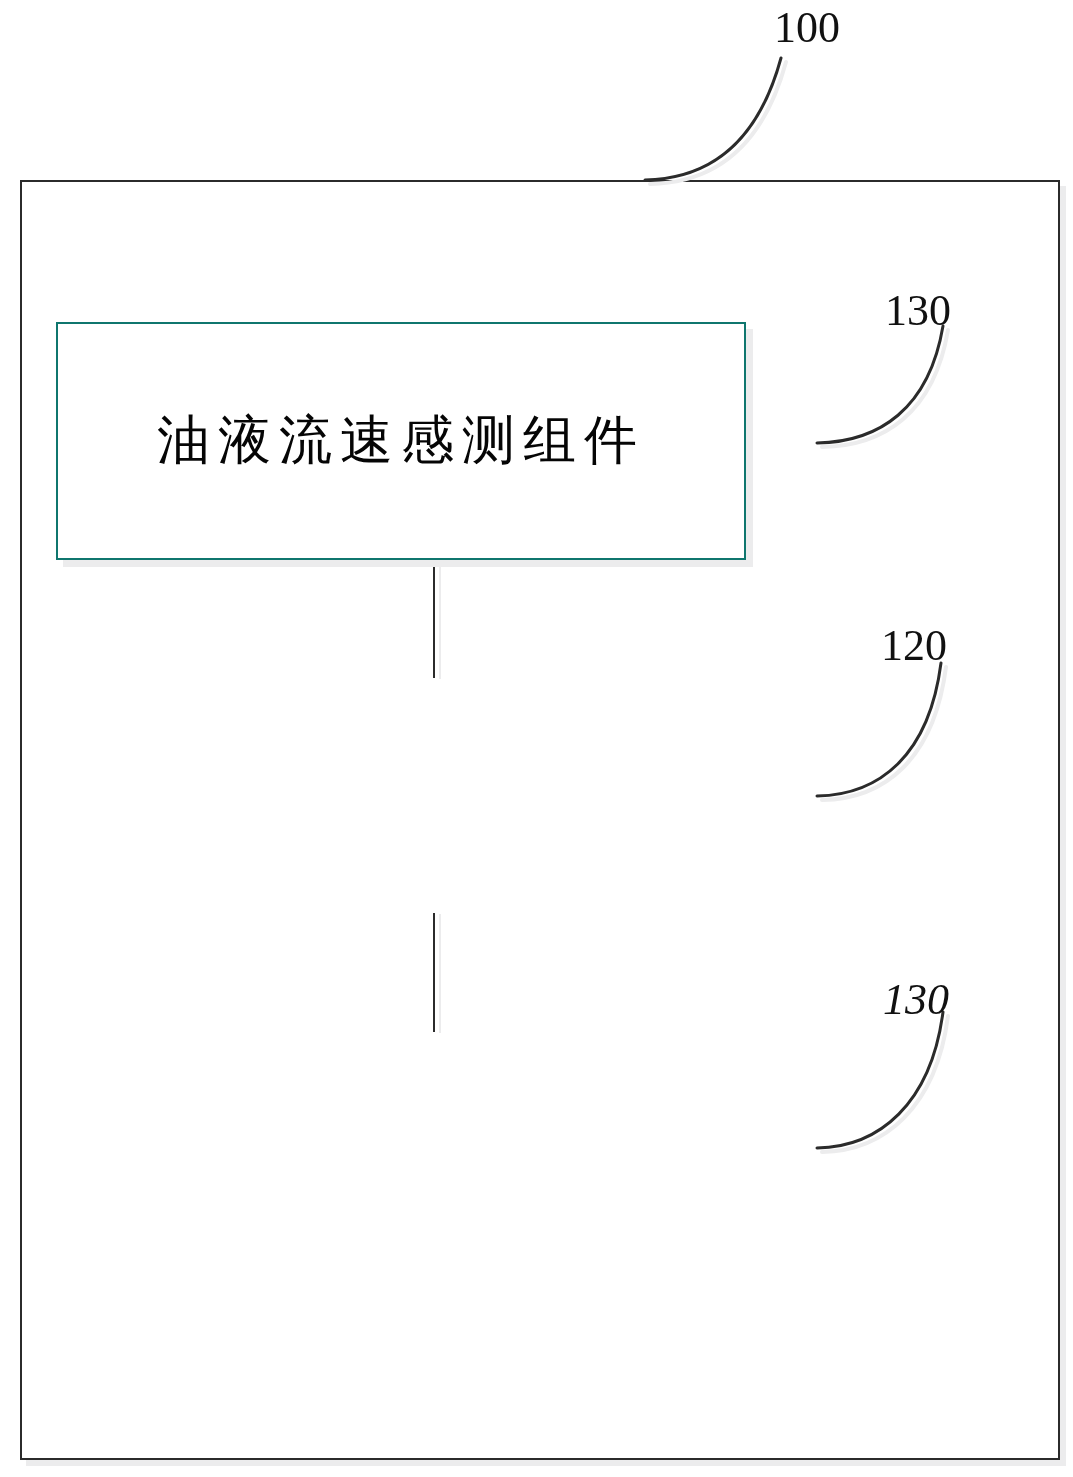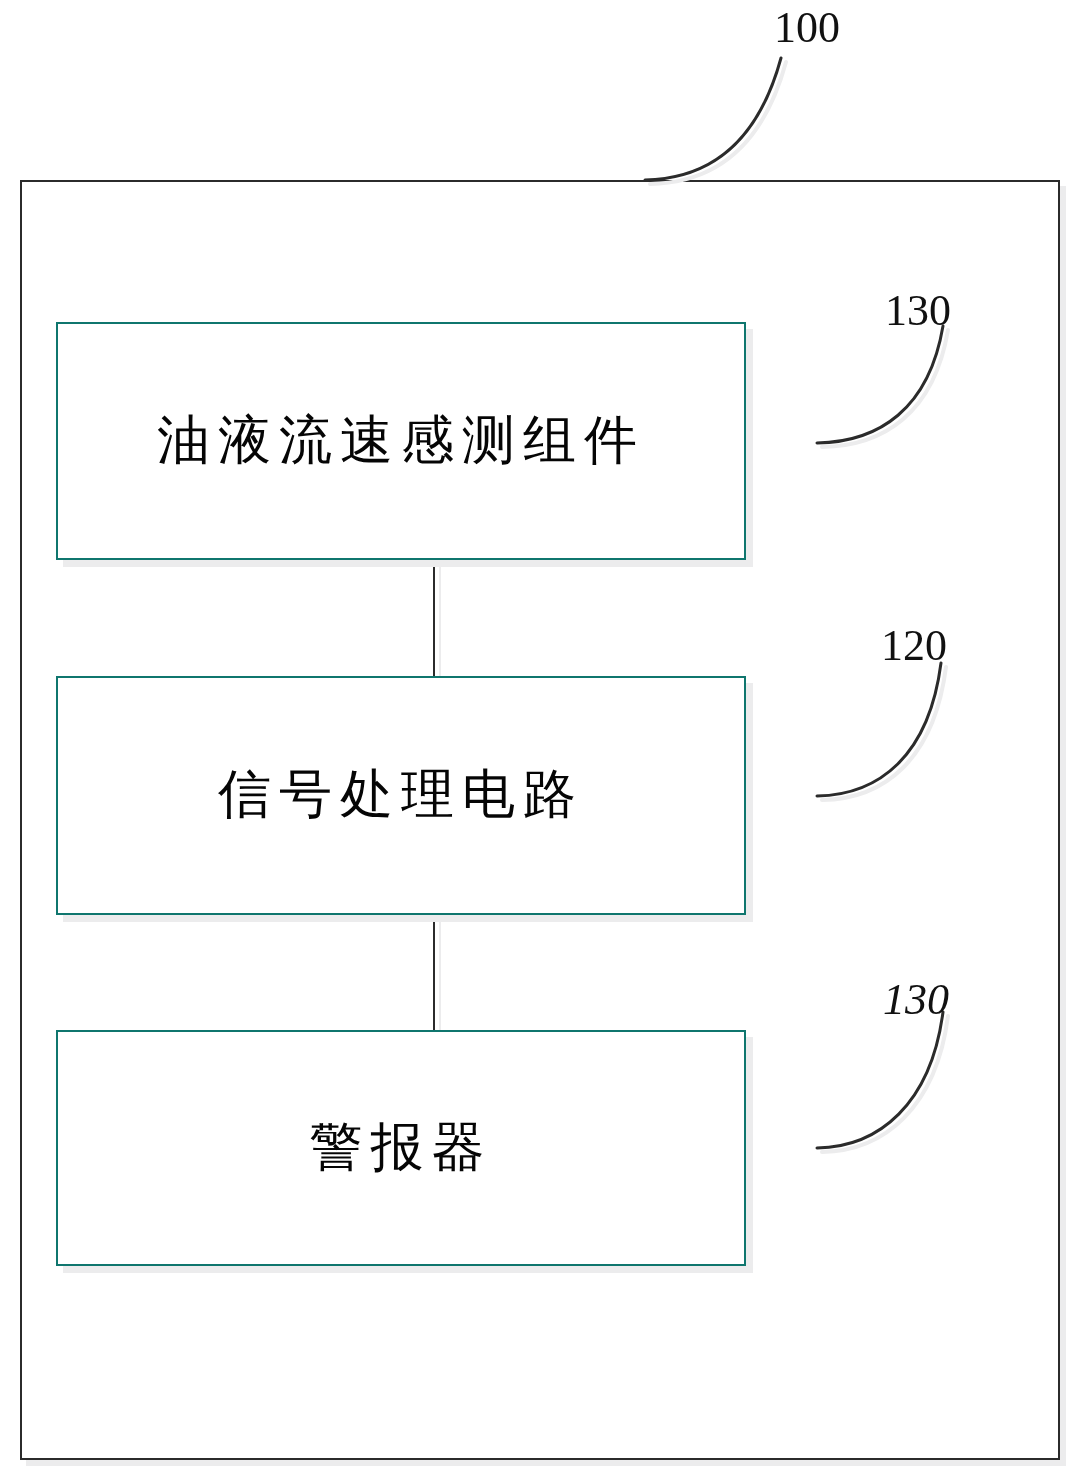--- a/index.html
+++ b/index.html
@@ -114,27 +114,21 @@
   <div class="outer-box"></div>
 
   <div class="connector" id="connector-110-120"></div>
 
   <div class="connector" id="connector-120-130"></div>
 
   <div class="block" id="block-110">
     <span class="block-label">油液流速感测组件</span>
   </div>
 
-  <div class="block" id="block-120">
-    <span class="block-label">信号处理电路</span>
-  </div>
 
-  <div class="block" id="block-130">
-    <span class="block-label">警报器</span>
-  </div>
 
   <svg class="leaders" viewBox="0 0 1073 1477">
 
     <path class="leader-shadow" d="M 650 184 C 712 183 762 150 786 62"></path>
     <path class="leader-stroke" d="M 645 180 C 707 179 757 146 781 58"></path>
 
     <path class="leader-shadow" d="M 822 447 C 884 446 934 413 948 330"></path>
     <path class="leader-stroke" d="M 817 443 C 879 442 929 409 943 326"></path>
 
     <path class="leader-shadow" d="M 822 800 C 884 799 934 760 946 667"></path>

